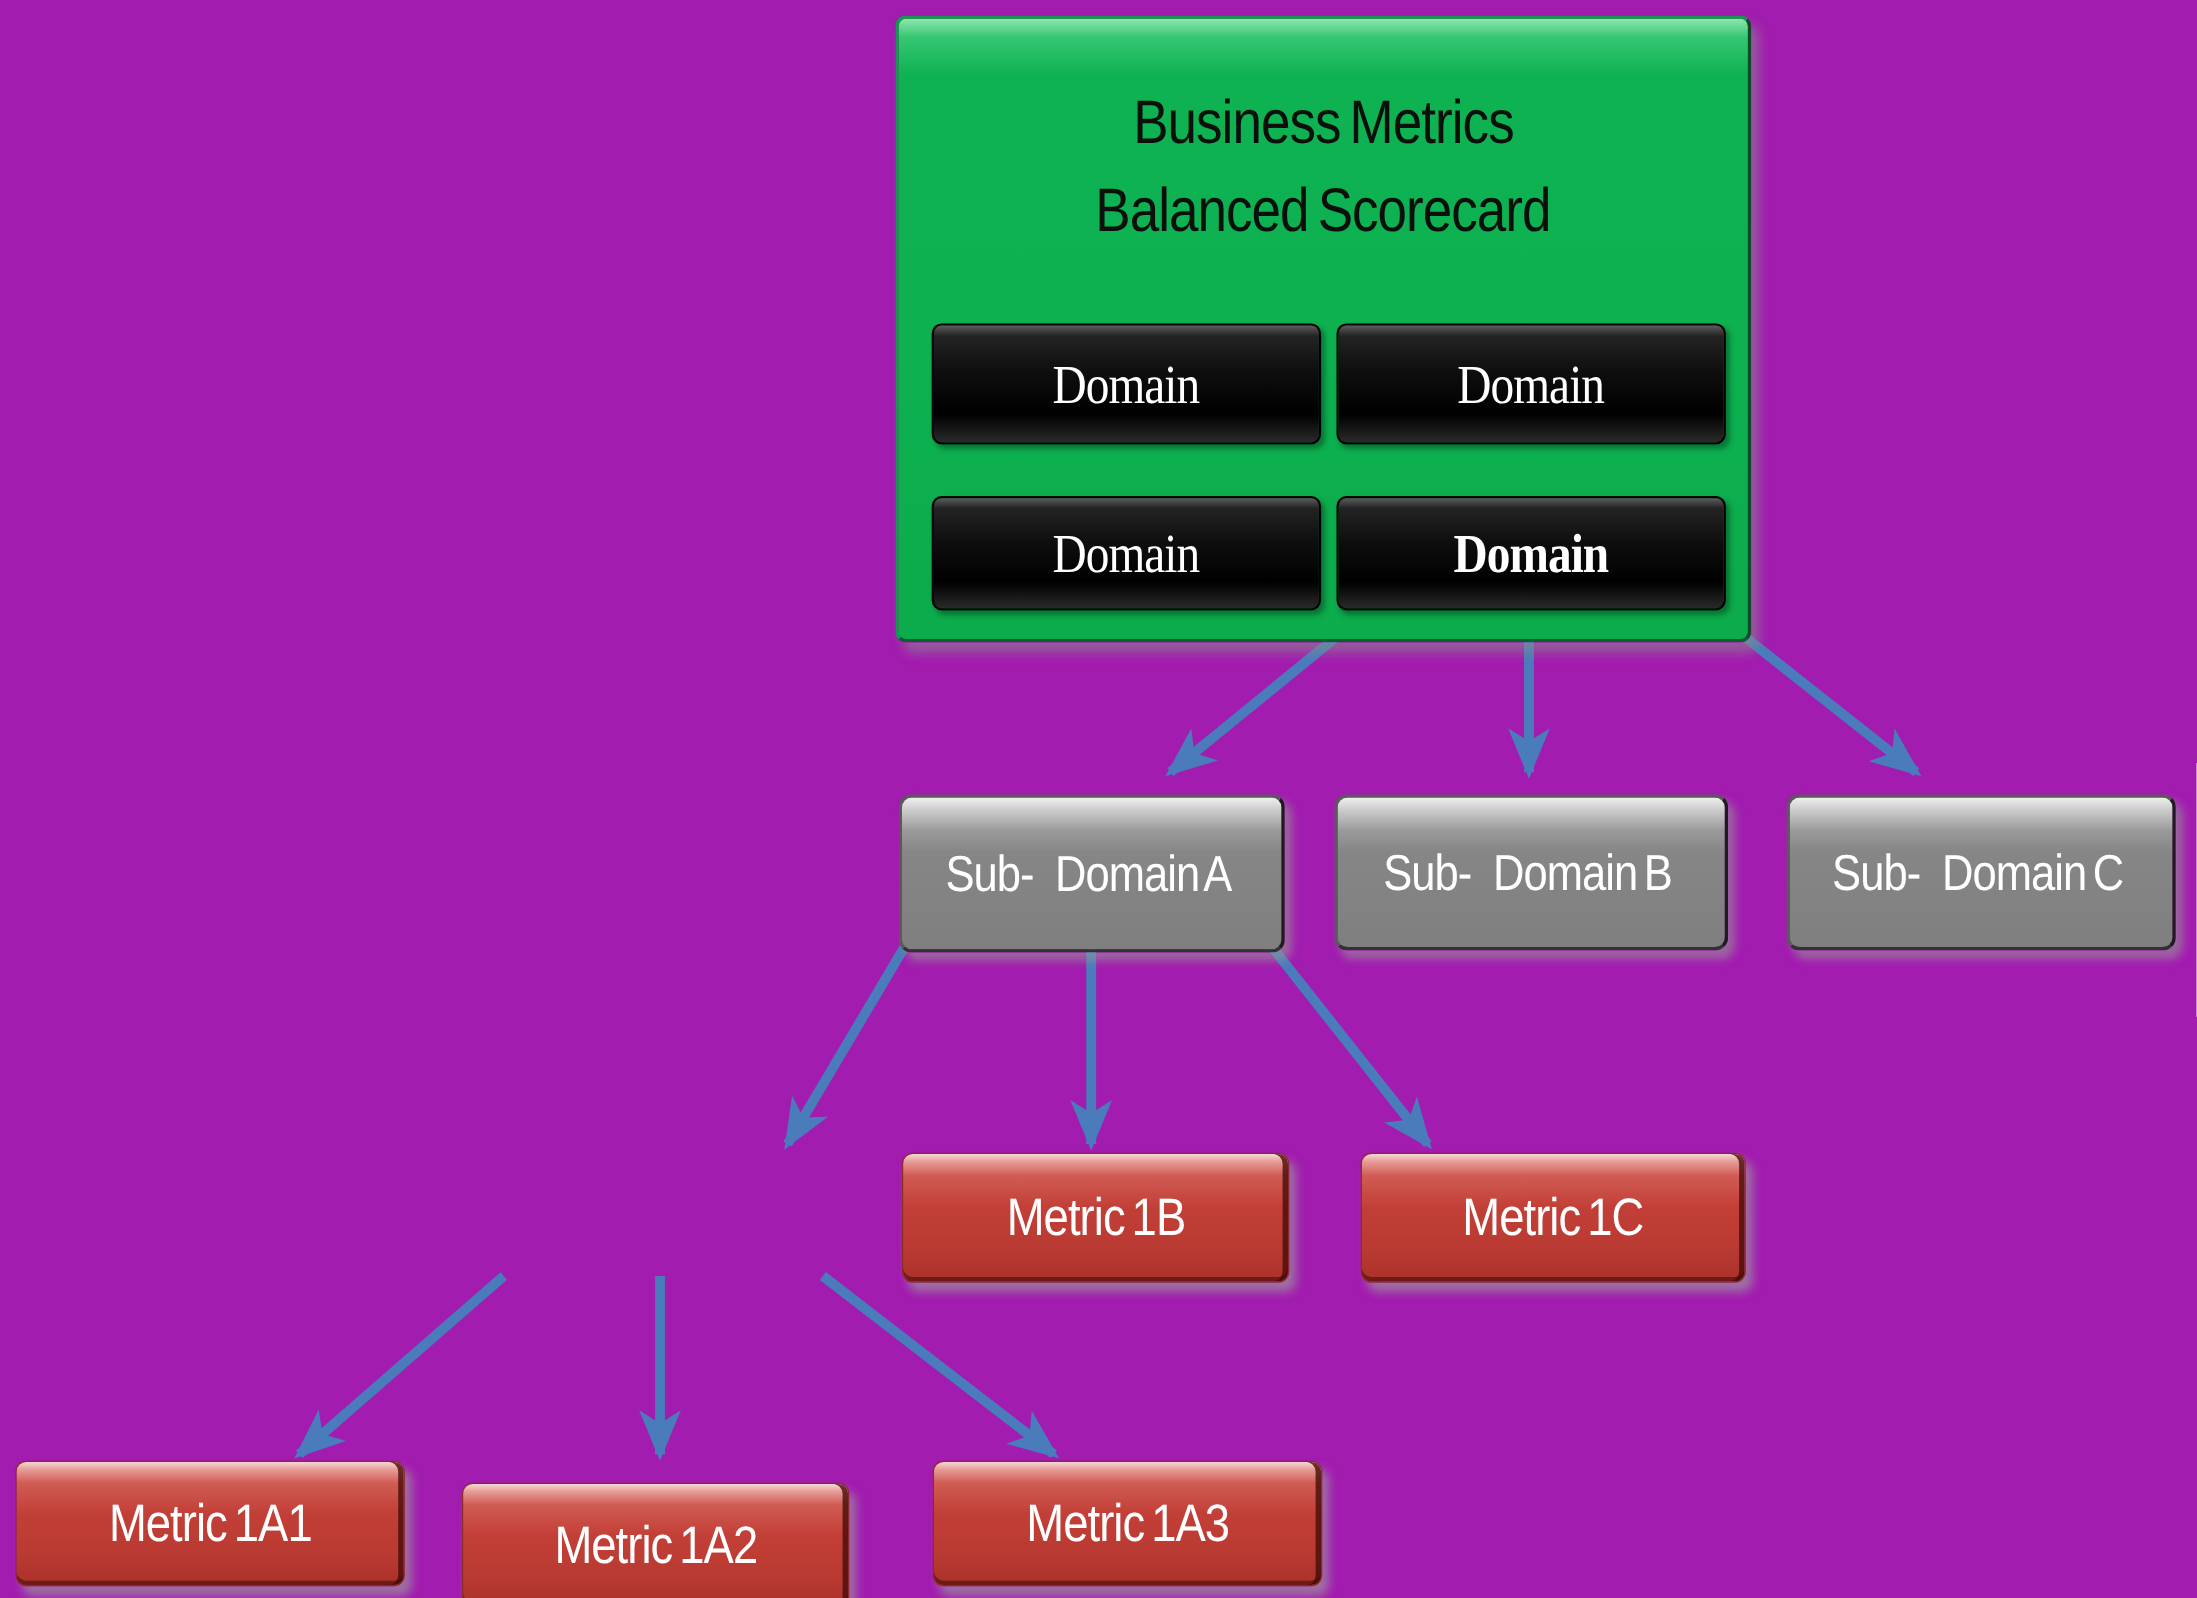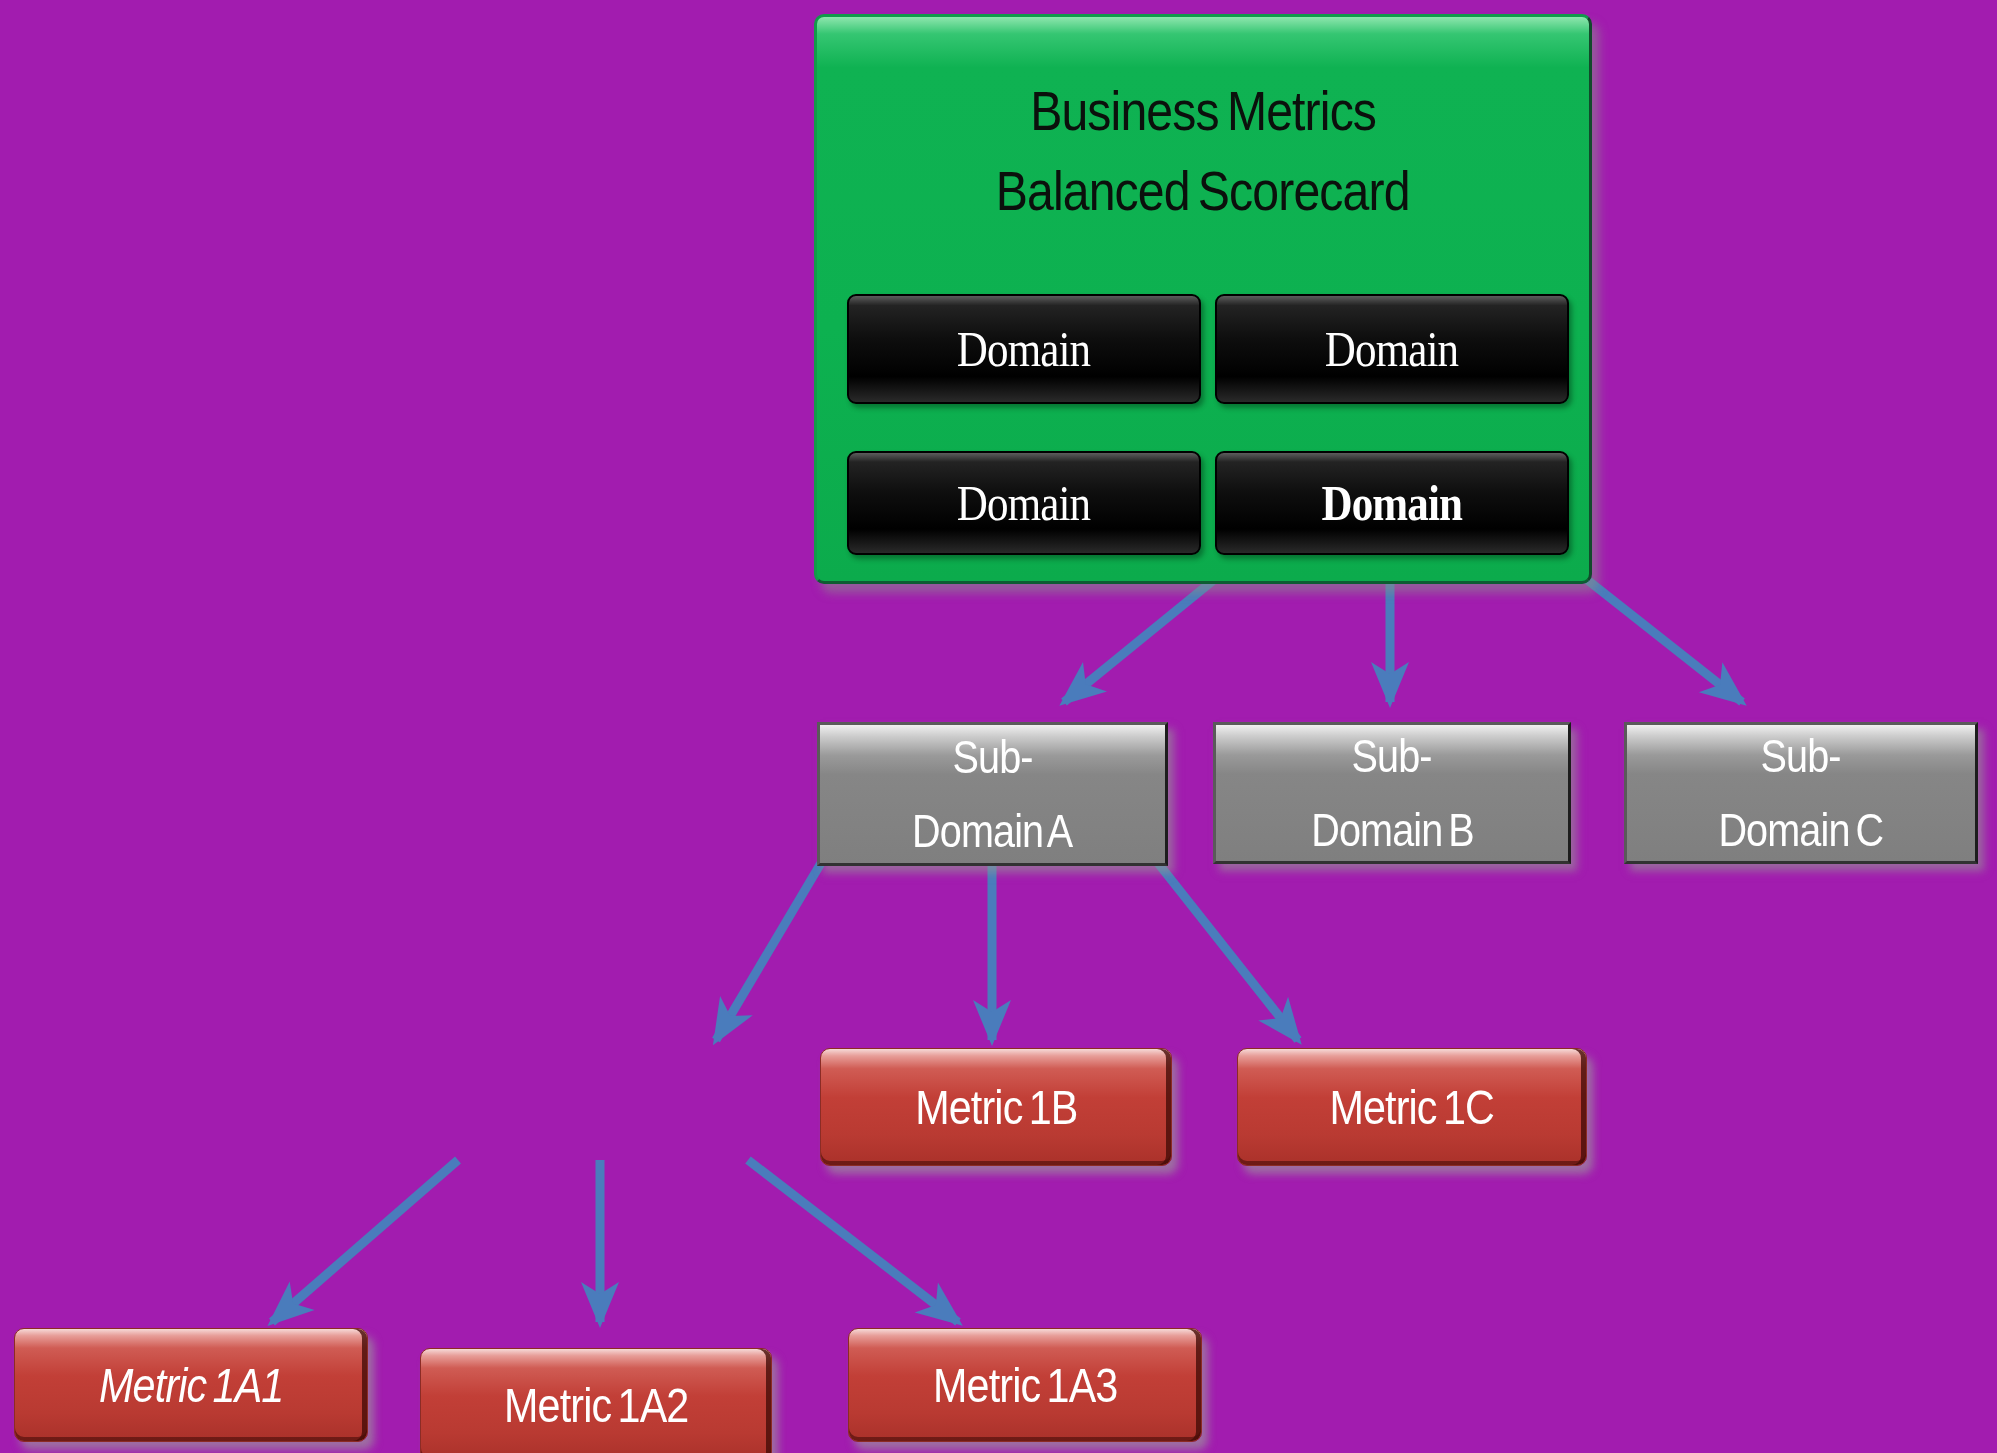--- a/index.html
+++ b/index.html
@@ -33,41 +33,41 @@
     border:2px solid #000;border-radius:9px;
     box-shadow:3px 4px 5px rgba(0,50,20,.45);
     color:var(--text-light);font-size:50px;font-family:Liberation Serif, serif;
   }
   .d1{left:30px;top:277px;width:350px;height:106px;}
   .d2{left:398px;top:277px;width:350px;height:106px;}
   .d3{left:30px;top:434px;width:350px;height:100px;}
   .d4{left:398px;top:434px;width:350px;height:100px;font-weight:700;}
 
   .sub-box{
-    position:absolute;display:flex;flex-direction:column;align-items:center;justify-content:center;
+    position:absolute;display:flex;flex-direction:row;align-items:center;justify-content:center;
     background:linear-gradient(180deg,#f0f0f0 0%,#cdcdcd 8%,#9a9a9a 22%,#868686 36%,var(--gray) 100%);
     border:3px solid #5a5a5a;border-right-color:#1d1d1d;border-bottom-color:#323232;
-    border-radius:0;box-shadow:6px 7px 8px rgba(150,150,150,.6);
+    border-radius:12px;box-shadow:6px 7px 8px rgba(150,150,150,.6);
     color:var(--text-light);font-size:46px;line-height:74px;
   }
   .sa{left:817px;top:722px;width:345px;height:138px;}
   .sb{left:1213px;top:722px;width:352px;height:136px;}
   .sc{left:1624px;top:722px;width:348px;height:136px;}
 
   .metric-box{
     position:absolute;display:flex;align-items:center;justify-content:center;
     background:linear-gradient(180deg,#f6d9d7 0%,#e79d98 6%,#d05c54 17%,var(--red) 42%,#b93a32 75%,#aa312a 100%);
     border:1px solid #8c2b25;border-radius:10px;
     box-shadow:inset -5px 0 0 rgba(70,12,8,.8), inset 0 -4px 0 rgba(70,12,8,.6), 6px 8px 9px rgba(155,155,155,.65);
     color:var(--text-light);font-size:48px;
   }
   .m1a{left:418px;top:1048px;width:340px;height:116px;}
   .m1b{left:820px;top:1048px;width:350px;height:116px;}
   .m1c{left:1237px;top:1048px;width:348px;height:116px;}
-  .m1a1{left:14px;top:1328px;width:352px;height:112px;font-style:italic;}
+  .m1a1{left:14px;top:1328px;width:352px;height:112px;}
   .m1a2{left:420px;top:1348px;width:350px;height:112px;}
   .m1a3{left:848px;top:1328px;width:352px;height:112px;}
 </style>
 </head>
 <body>
 
 <div class="canvas">
 
   <svg class="arrows" viewBox="0 0 1997 1453">
     <defs>

